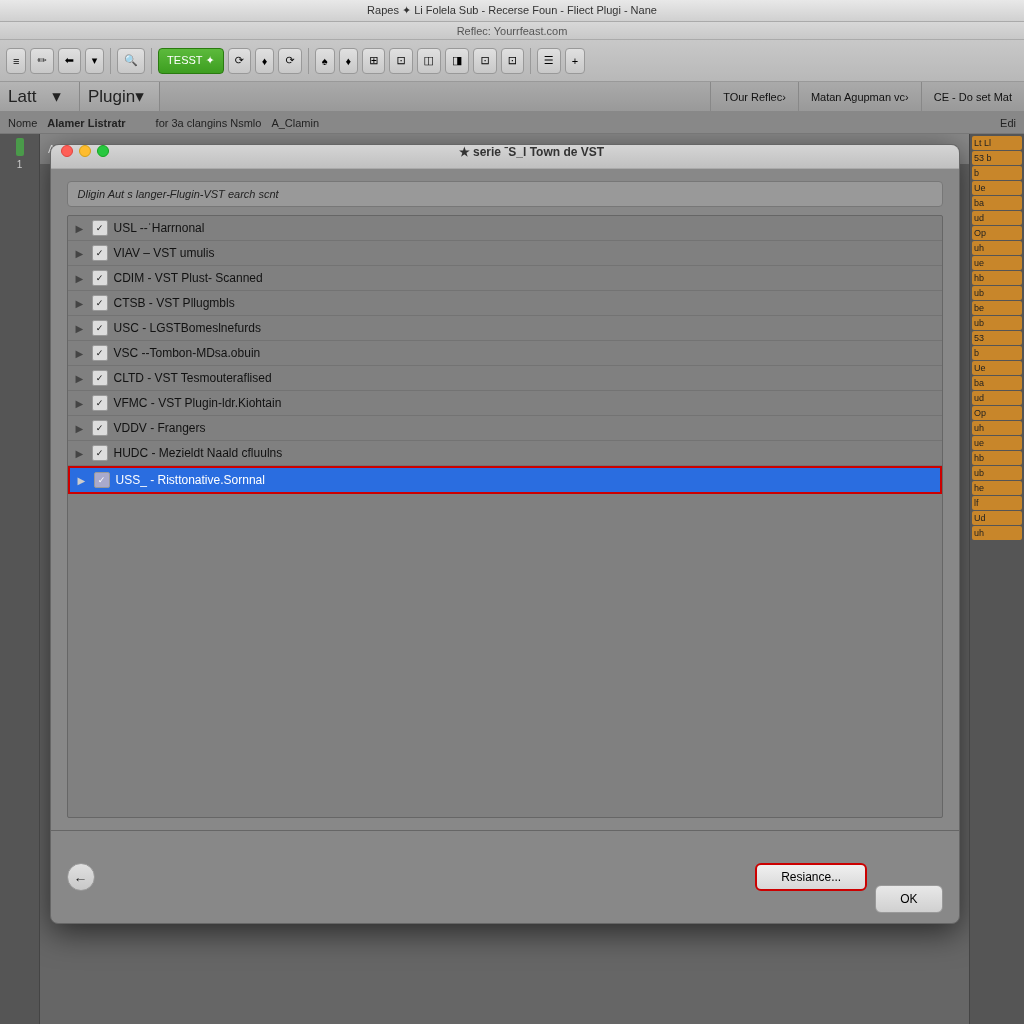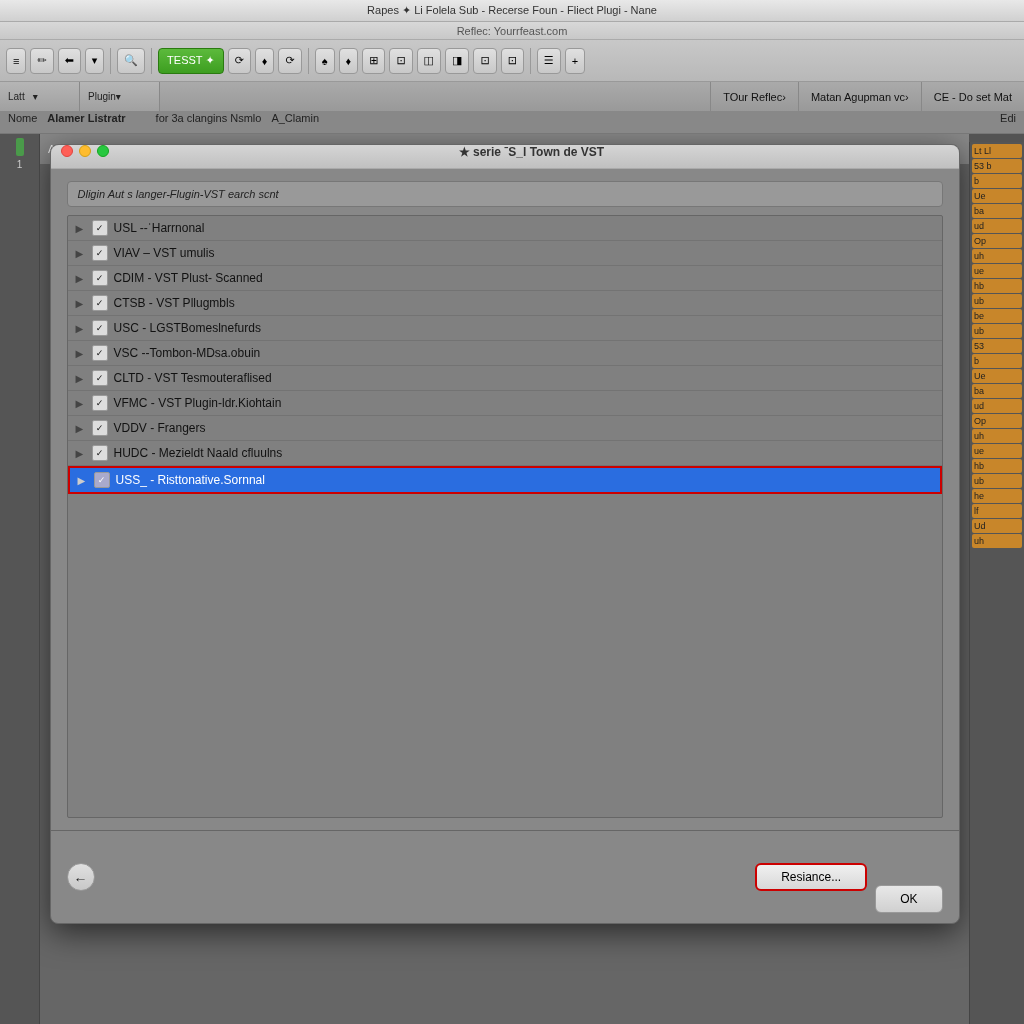--- a/index.html
+++ b/index.html
@@ -87,23 +87,23 @@
       background: linear-gradient(to bottom, #aaaaaa, #999999);
       height: 30px;
       display: flex;
       align-items: stretch;
       border-bottom: 1px solid #888;
     }
     .nav-dropdown {
       display: flex;
       align-items: center;
       padding: 0 8px;
-      gap: 8px;
+      gap: 16px;
       border-right: 1px solid #888;
-      font-size: 10px;
+      font-size: 17px;
       cursor: pointer;
       background: linear-gradient(to bottom, #b5b5b5, #a0a0a0);
       min-width: 80px;
     }
     .nav-right {
       display: flex;
       align-items: center;
       margin-left: auto;
     }
     .nav-tab {
@@ -115,21 +115,21 @@
       cursor: pointer;
       border-left: 1px solid #888;
       color: #111;
     }
 
     
     .info-bar {
       background: #888;
       height: 22px;
       display: flex;
-      align-items: flex-start;
+      align-items: center;
       padding: 0 8px;
       font-size: 11px;
       color: #222;
       border-bottom: 1px solid #777;
       gap: 10px;
     }
 
     
     .main-content {
       display: flex;
@@ -177,21 +177,20 @@
     
     .right-sidebar {
       width: 55px;
       background: #555;
       border-left: 1px solid #444;
       display: flex;
       flex-direction: column;
       padding: 2px;
       gap: 1px;
       overflow: hidden;
-      margin-top: 8px;
     }
     .right-item {
       background: #c8862a;
       height: 14px;
       border-radius: 2px;
       font-size: 9px;
       color: #222;
       display: flex;
       align-items: center;
       padding: 0 2px;

